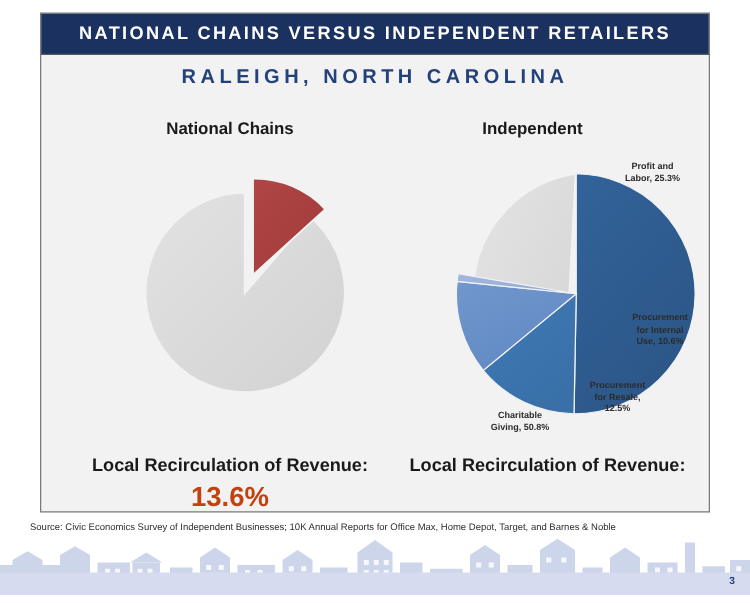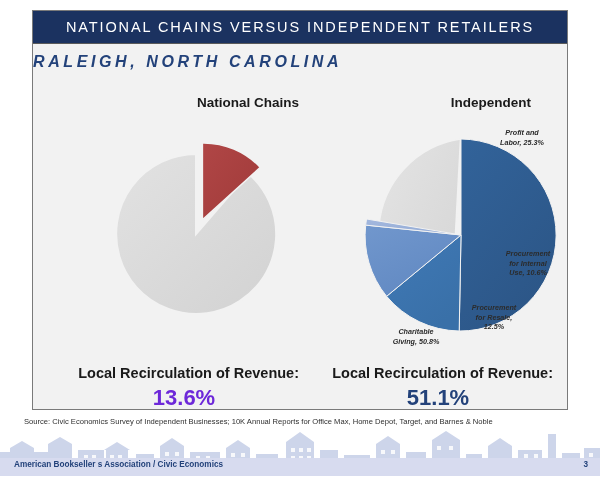--- a/index.html
+++ b/index.html
@@ -39,44 +39,43 @@
     height: 32px;
     background: #1b3260;
     border-bottom: 1px solid #5a5a5a;
     display: flex;
     align-items: center;
     justify-content: center;
   }
   #titlebar .t {
     color: #ffffff;
     font-size: 14.5px;
-    font-weight: normal;
+    font-weight: bold;
     letter-spacing: 1.9px;
     white-space: nowrap;
   }
 
   
   #subtitle {
     position: absolute;
     left: 0;
     top: 42px;
     width: 534px;
-    text-align: left;
+    text-align: center;
     color: #23427a;
     font-size: 16px;
     font-weight: bold;
     letter-spacing: 3.6px;
-    font-style: italic;
   }
 
   
   .colhead {
     position: absolute;
     top: 84px;
-    text-align: right;
+    text-align: center;
     color: #1a1a1a;
     font-size: 13.5px;
     font-weight: bold;
   }
   #head-left  { left: 36px;  width: 230px; }
   #head-right { left: 288px; width: 210px; }
 
   
   .pie-wrap { position: absolute; }
   #pie-left  { left: 51px;  top: 110px; width: 230px; height: 228px; }
@@ -85,43 +84,41 @@
 
   
   .calloutlabel {
     position: absolute;
     font-size: 7.2px;
     font-weight: bold;
     color: #2b2b2b;
     line-height: 1.33;
     text-align: center;
     white-space: pre-line;
-    font-style: italic;
   }
   #lbl-profit   { left: 492px; top: 128px; width: 60px; }
   #lbl-internal { left: 500px; top: 249px; width: 56px; }
   #lbl-resale   { left: 466px; top: 303px; width: 56px; }
   #lbl-charity  { left: 389px; top: 327px; width: 54px; }
 
   
   .result { position: absolute; text-align: center; }
   #result-left  { left: 36px;  top: 354px; width: 230px; }
   #result-right { left: 290px; top: 354px; width: 230px; }
   .result .rlabel {
     font-size: 14.5px;
     font-weight: bold;
     color: #1a1a1a;
-    text-align: right;
   }
   .result .rvalue {
     margin-top: 4px;
     font-size: 22px;
     font-weight: bold;
   }
-  #val-left  { color: #6d28d9; }
+  #val-left  { color: #c2410c; }
   #val-right { color: #23427a; }
 
   
   #source {
     position: absolute;
     left: 24px;
     top: 417px;
     width: 540px;
     font-size: 7.6px;
     color: #2e2e2e;
@@ -235,21 +232,20 @@
       </svg>
     </div>
 
     <div class="result" id="result-left">
       <div class="rlabel">Local Recirculation of Revenue:</div>
       <div class="rvalue" id="val-left">13.6%</div>
     </div>
 
     <div class="result" id="result-right">
       <div class="rlabel">Local Recirculation of Revenue:</div>
-      <div class="rvalue" id="val-right">51.1%</div>
     </div>
 
   </div>
 
   <div class="calloutlabel" id="lbl-profit">Profit and
 Labor, 25.3%</div>
   <div class="calloutlabel" id="lbl-internal">Procurement
 for Internal
 Use, 10.6%</div>
   <div class="calloutlabel" id="lbl-resale">Procurement
@@ -305,16 +301,15 @@
         <rect x="391" y="22" width="4" height="4"></rect>
       <rect x="437" y="18" width="4" height="4"></rect>
         <rect x="449" y="18" width="4" height="4"></rect>
       <rect x="524" y="26" width="4" height="4"></rect>
         <rect x="534" y="26" width="4" height="4"></rect>
       <rect x="589" y="25" width="4" height="4"></rect>
     </g>
   </svg>
 
   <div id="footerbar"></div>
-  <div id="footer-text">American Bookseller s Association / Civic Economics</div>
   <div id="footer-page">3</div>
 
 </div>
 
 </body></html>

